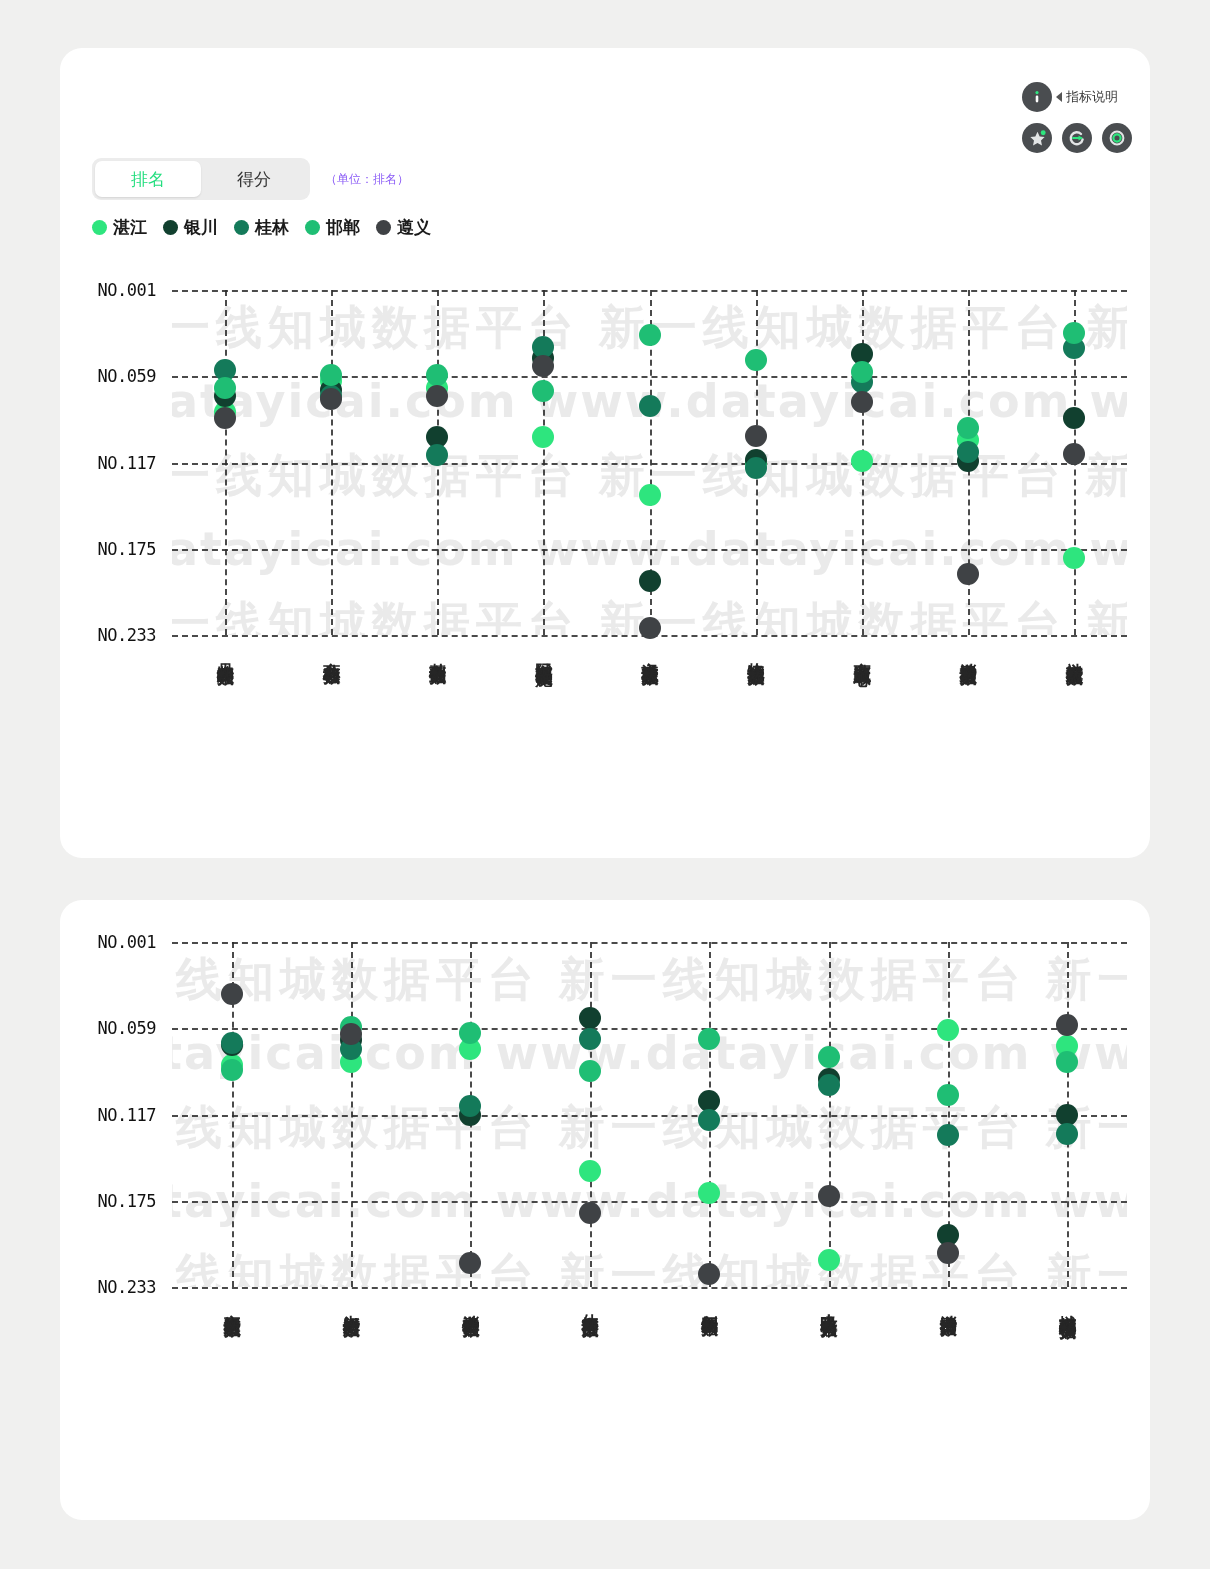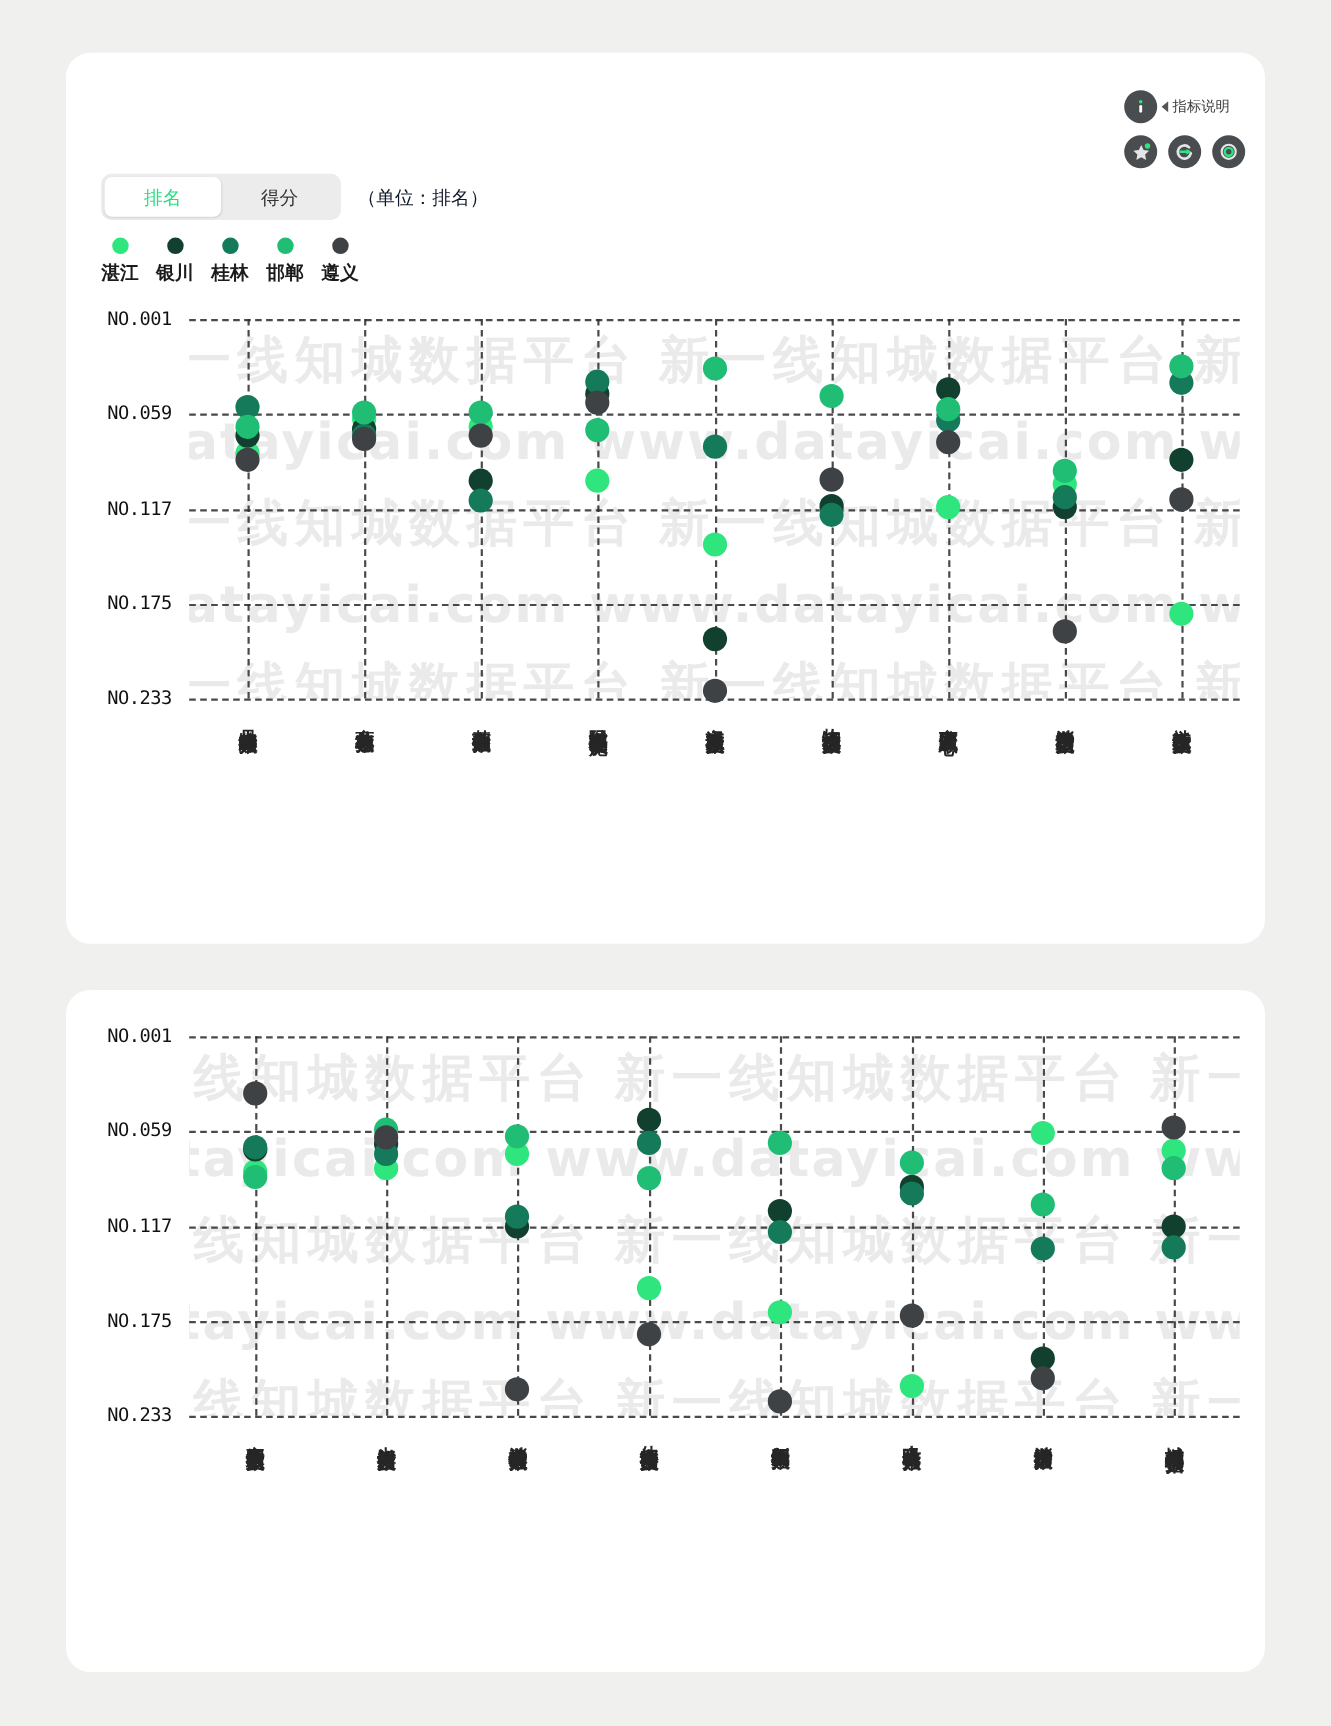--- a/index.html
+++ b/index.html
@@ -48,25 +48,25 @@
     position:absolute;left:32px;top:110px;
     display:flex;background:#ececec;border-radius:9px;padding:3px;
   }
   .tab{
     width:106px;height:36px;border-radius:7px;
     display:flex;align-items:center;justify-content:center;
     font-size:17px;color:#333;cursor:pointer;
   }
   .tab.active{background:#fff;color:#22de7e;box-shadow:0 1px 2px rgba(0,0,0,.10);}
   .unit{position:absolute;left:265px;top:110px;height:42px;display:flex;align-items:center;
-        font-size:17px;color:#0f172a;}
+        font-size:12px;color:#8b5cf6;}
 
   
   .legend{position:absolute;left:32px;top:168px;display:flex;align-items:center;gap:6px;}
-  .lg{display:flex;align-items:center;gap:6px;margin-right:10px;flex-direction:column;}
+  .lg{display:flex;align-items:center;gap:6px;margin-right:10px;}
   .lg-dot{width:15px;height:15px;border-radius:50%;}
   .lg-txt{font-size:17px;color:#1b1b1b;font-weight:bold;}
 
   
   .plot{position:absolute;}
   #plot-top{left:112px;top:242px;width:955px;height:345px;}
   #plot-bottom{left:112px;top:42px;width:955px;height:345px;}
 
   .gridline{position:absolute;left:0;width:100%;height:0;
     border-top:2px dashed #2b2b2b;opacity:.85;}

